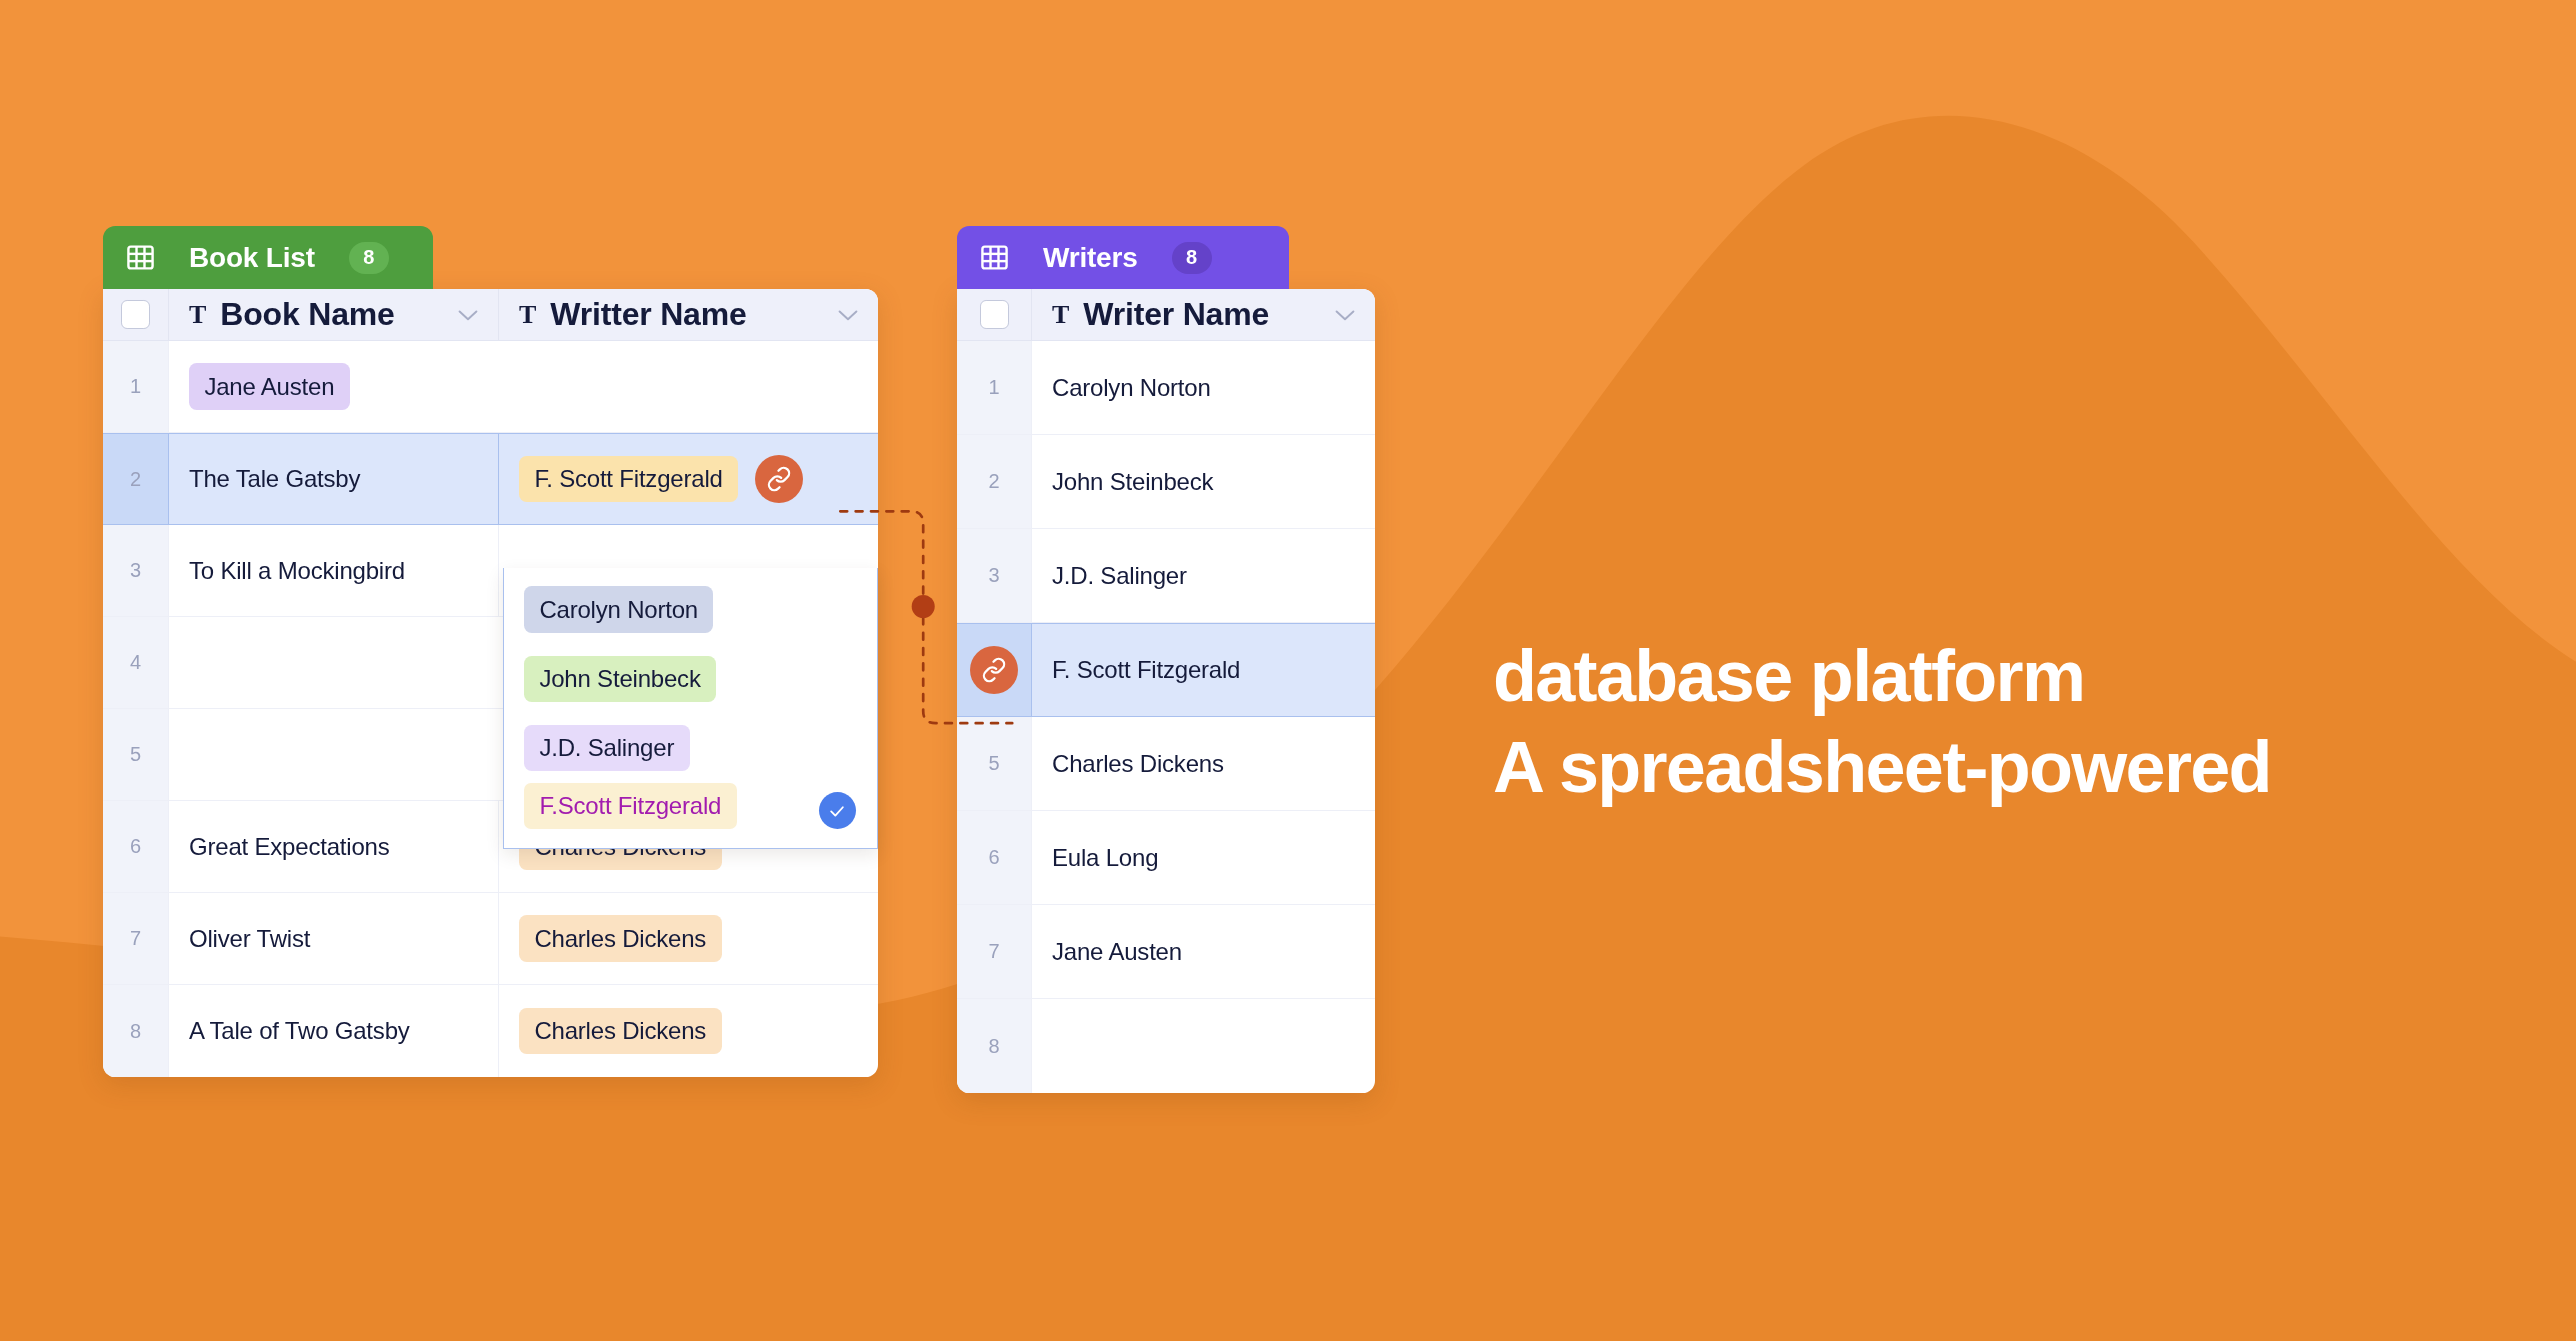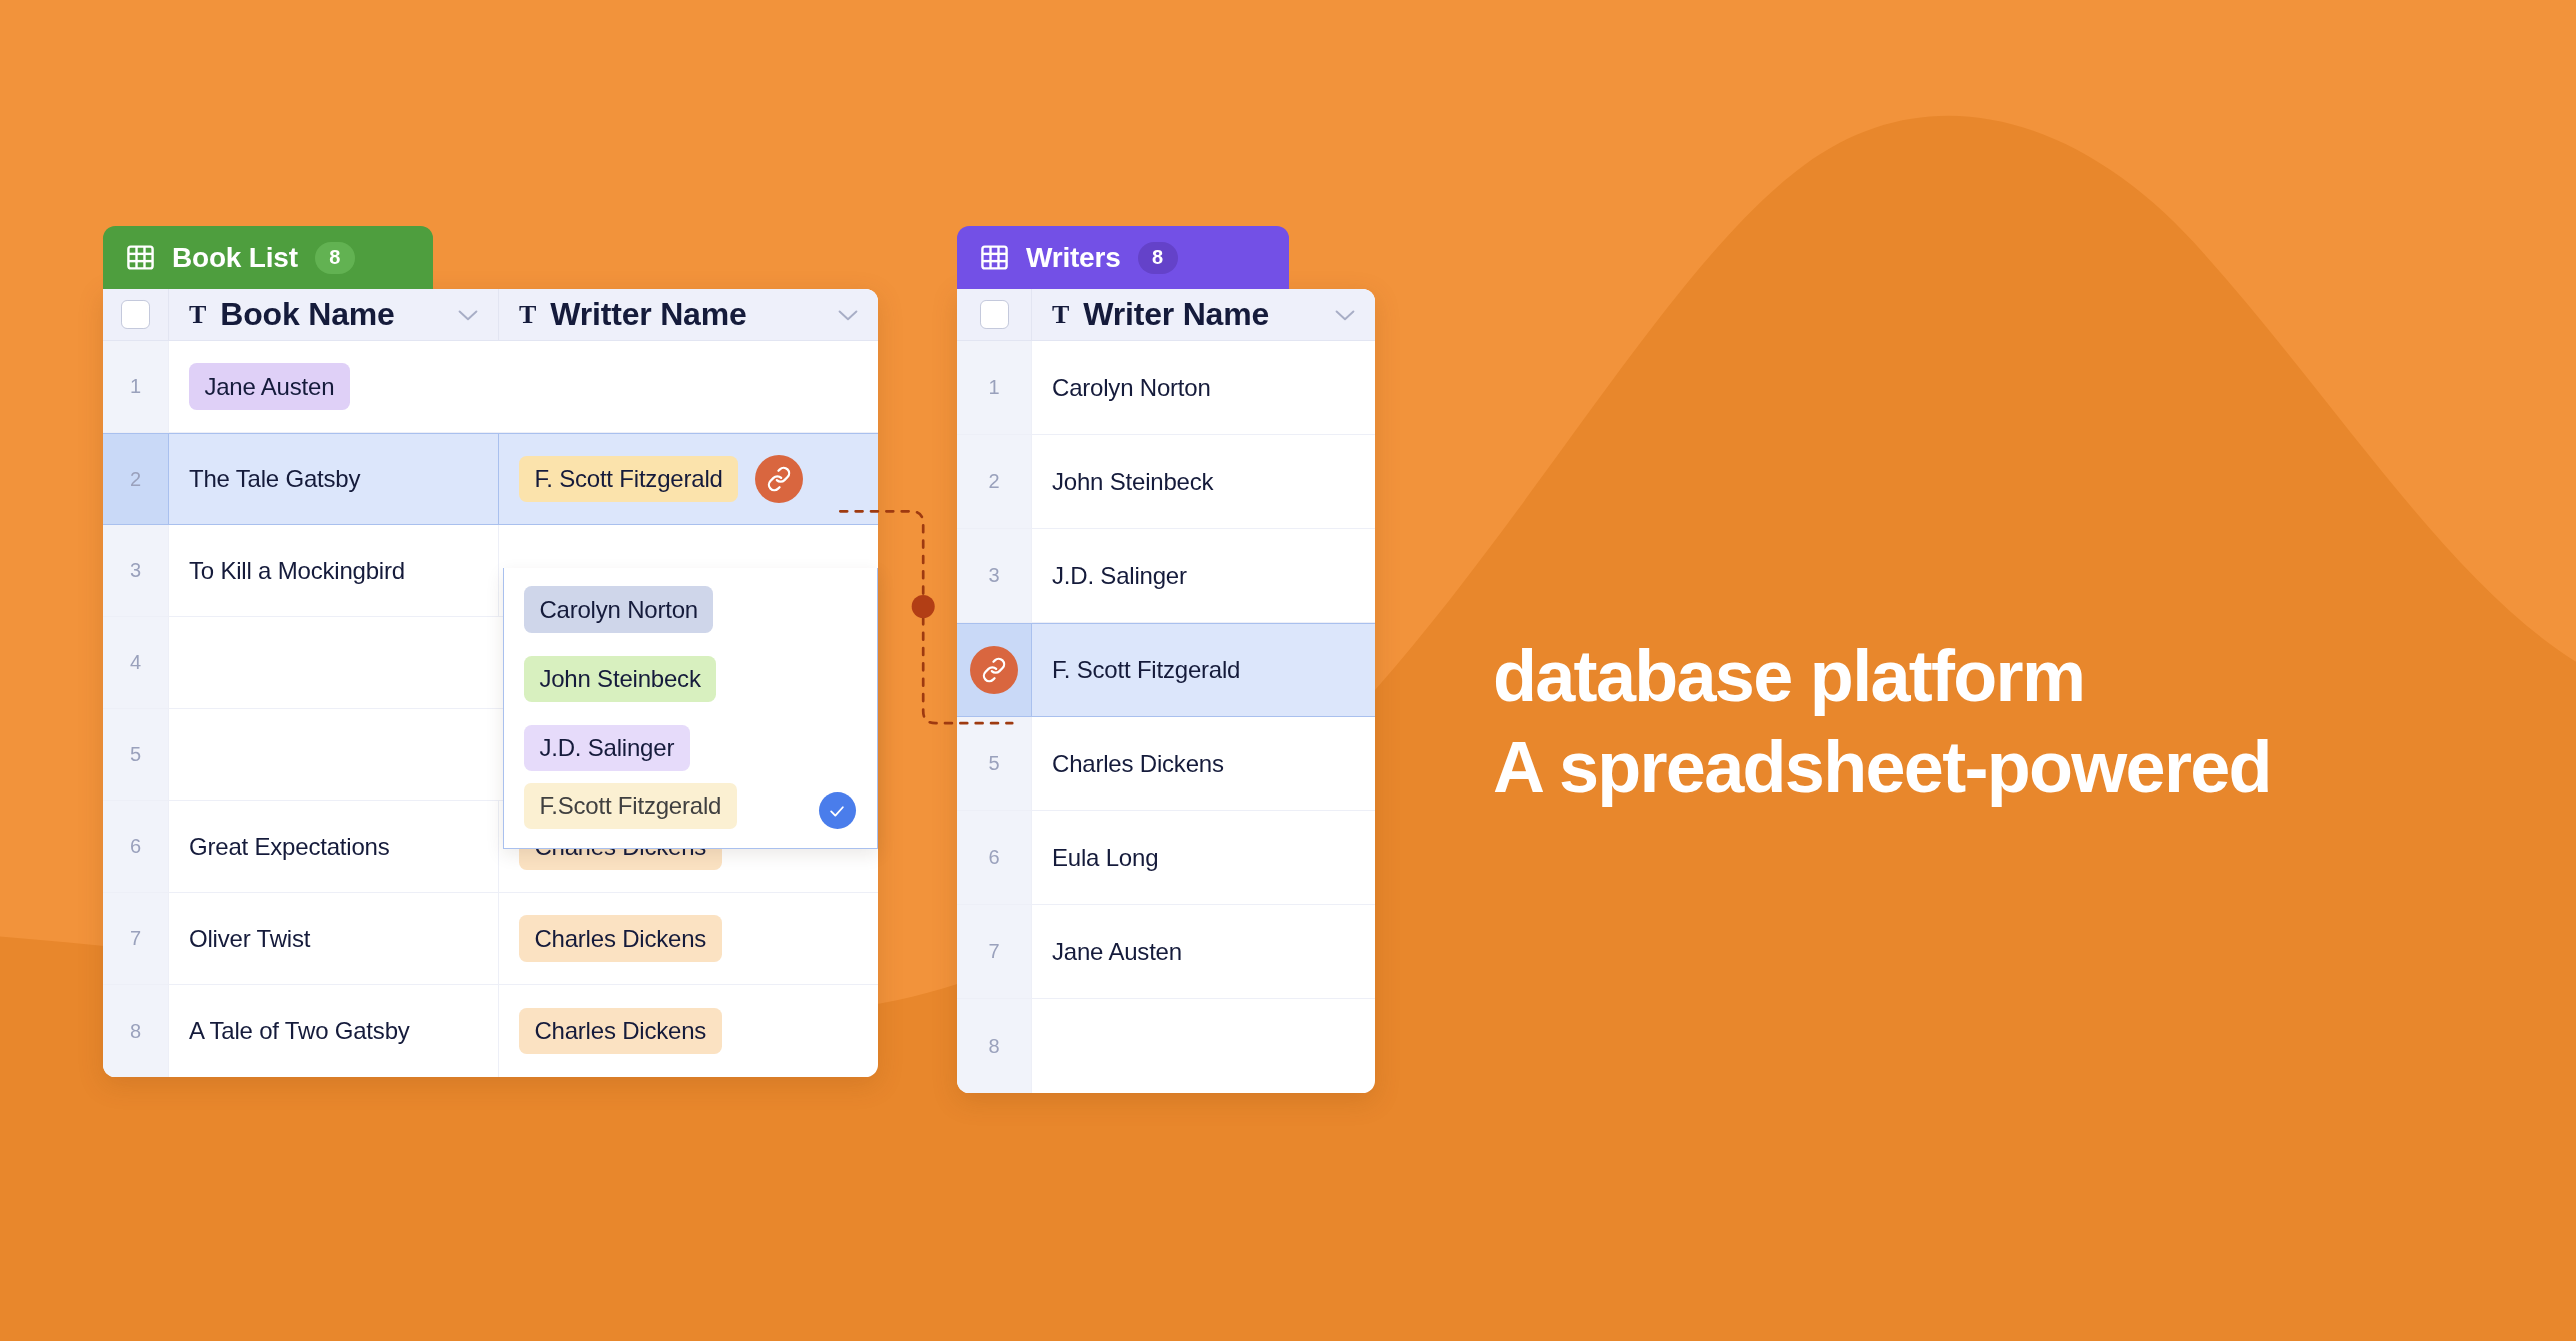--- a/index.html
+++ b/index.html
@@ -6,21 +6,21 @@
   html, body { width:2576px; height:1341px; }
   body {
     font-family:"Liberation Sans", sans-serif;
     background:#F2933B;
     overflow:hidden;
     position:relative;
   }
   .bg-swoosh { position:absolute; inset:0; width:2576px; height:1341px; z-index:0; }
 
   .tab {
-    position:absolute; display:flex; align-items:center; gap:17px;
+    position:absolute; display:flex; align-items:center; gap:34px;
     border-radius:12.3px 12.3px 0 0; padding:0 23px;
     height:63px; z-index:6;
   }
   .tab-title { color:#fff; font-size:28px; font-weight:700; letter-spacing:-0.2px; white-space:nowrap; }
   .tab-count {
     display:flex; align-items:center; justify-content:center;
     min-width:40px; height:32px; border-radius:16px;
     color:#fff; font-size:20px; font-weight:700; padding:0 10.7px;
   }
   .grid-ico { width:29px; height:29px; flex:0 0 auto; }
@@ -216,21 +216,21 @@
     <div class="dd-item" style="top: 18.4px;">
       <span class="tag" style="background: rgb(207, 214, 234); color: rgb(21, 27, 59);">Carolyn Norton</span>
     </div>
     <div class="dd-item" style="top: 88px;">
       <span class="tag" style="background: rgb(216, 240, 191); color: rgb(21, 27, 59);">John Steinbeck</span>
     </div>
     <div class="dd-item" style="top: 157px;">
       <span class="tag" style="background: rgb(230, 219, 250); color: rgb(21, 27, 59);">J.D. Salinger</span>
     </div>
     <div class="dd-item" style="top: 215px;">
-      <span class="tag" style="background: rgb(251, 240, 210); color: #404040; border-radius: 7px;">F.Scott Fitzgerald</span>
+      <span class="tag" style="background: rgb(251, 240, 210); color: #a21caf; border-radius: 7px;">F.Scott Fitzgerald</span>
     </div>
     <div class="dd-check" style="top: 224px;">
       <svg width="20" height="20" viewBox="0 0 24 24">
         <path d="M5 12.5 L10 17.5 L19 7.5" fill="none" stroke="#fff" stroke-width="2.2" stroke-linecap="round" stroke-linejoin="round"></path>
       </svg>
     </div>
   </div>
 
 <svg id="connector" viewBox="0 0 230 340">
   <path d="M4,46 L96,46 Q112,46 112,62 L112,306 Q112,322 128,322 L228,322" fill="none" stroke="#9E3A10" stroke-width="3.5" stroke-dasharray="9 11" stroke-linecap="round"></path>

